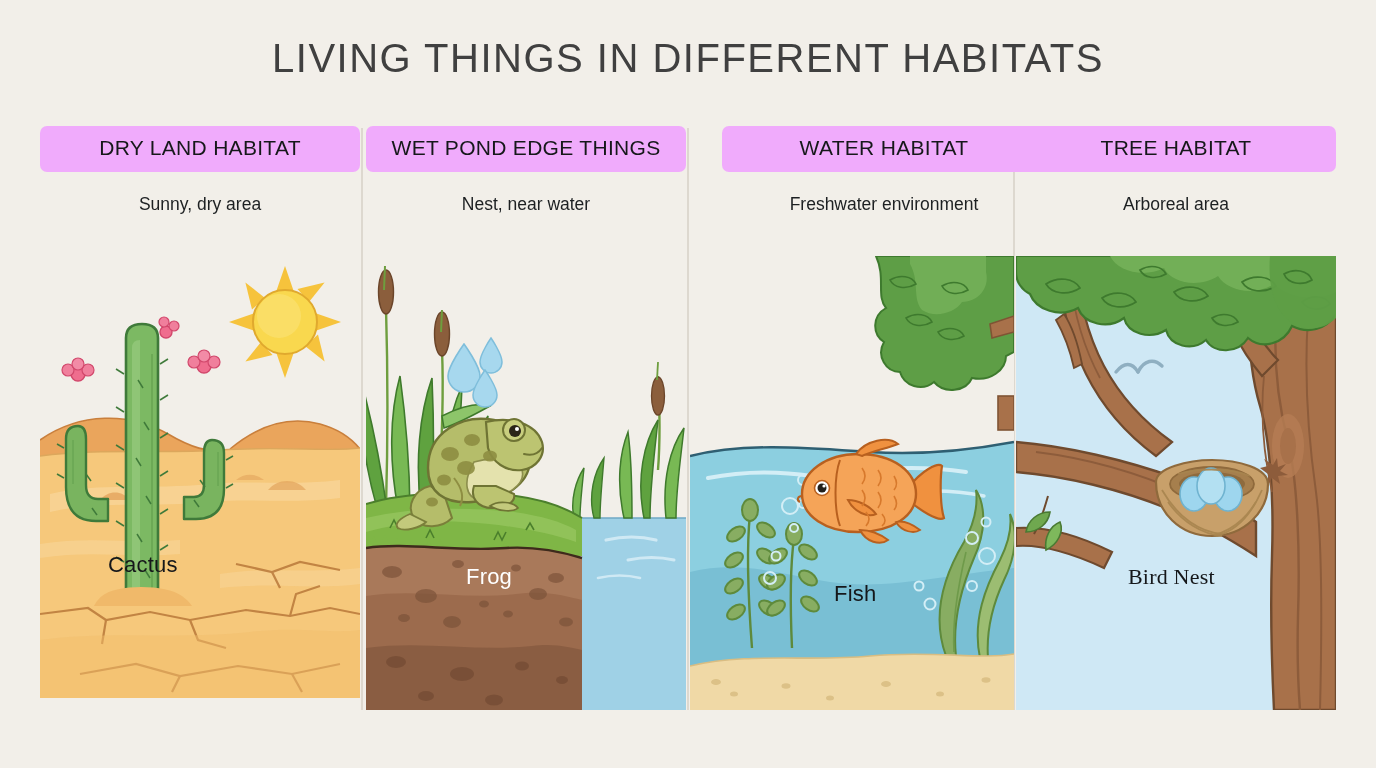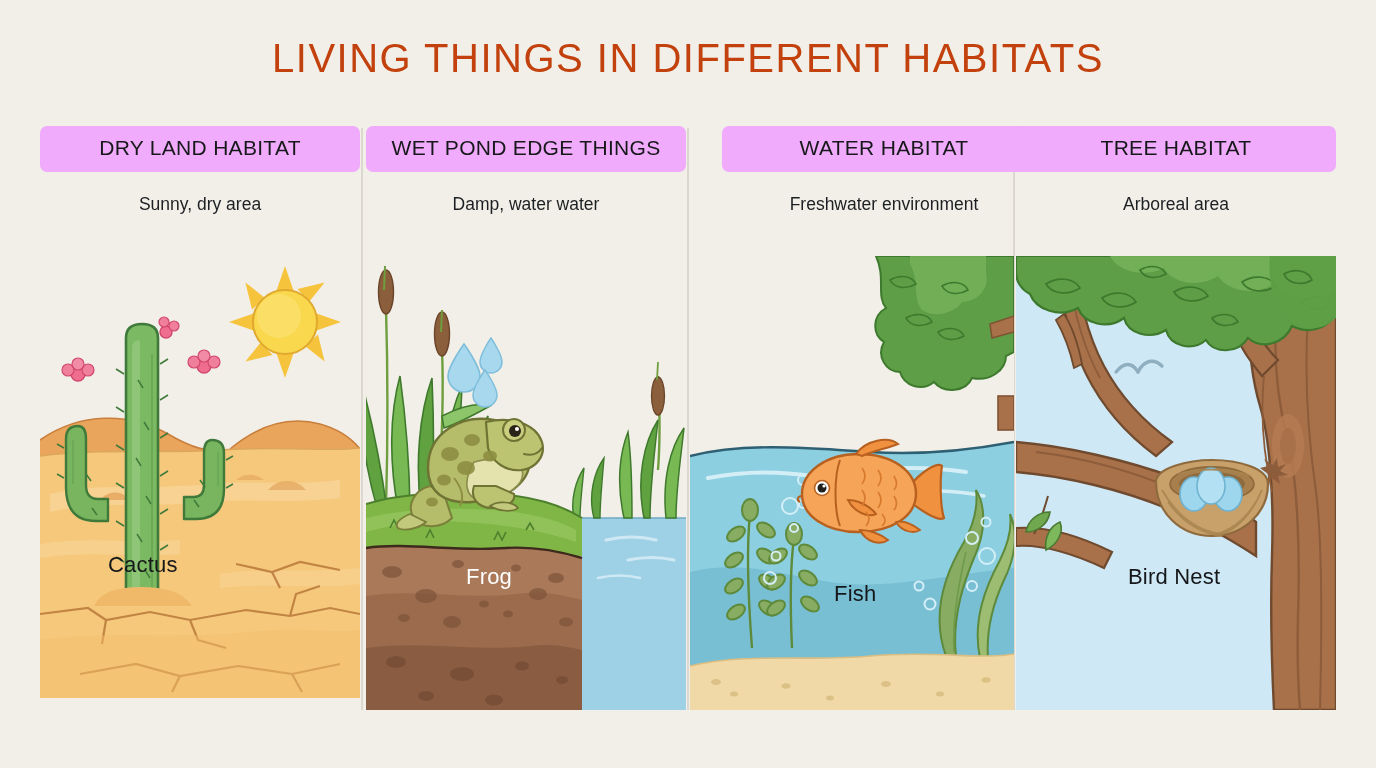--- a/index.html
+++ b/index.html
@@ -10,21 +10,21 @@
     overflow:hidden;
     position:relative;
   }
   #stage{position:relative;width:1376px;height:768px;}
 
   
   .title{
     position:absolute;left:0;top:36px;width:1376px;
     text-align:center;
     font-size:40px;letter-spacing:1.5px;
-    color:#c2410c;font-weight:400;
+    color:#404040;font-weight:400;
     white-space:nowrap;
   }
 
   
   .panel{position:absolute;top:126px;}
   .p1{left:40px;width:320px;}
   .p2{left:366px;width:320px;}
   .p3{left:690px;width:324px;padding-left:32px;}
   .p4{left:1016px;width:320px;}
 
@@ -77,21 +77,21 @@
     <div class="hdr-chip">
       <div class="t">DRY LAND HABITAT</div>
     </div>
     <div class="subtitle">Sunny, dry area</div>
   </div>
 
   <div class="panel p2">
     <div class="hdr-chip">
       <div class="t">WET POND EDGE THINGS</div>
     </div>
-    <div class="subtitle">Damp, water water</div>
+    <div class="subtitle">Nest, near water</div>
   </div>
 
   <div class="panel p3">
     <div class="hdr-chip">
       <div class="t">WATER HABITAT</div>
     </div>
     <div class="subtitle">Freshwater environment</div>
   </div>
 
   <div class="panel p4">
@@ -548,16 +548,16 @@
 
         <g stroke="#a8854f" stroke-width="1.8" fill="none" opacity="0.9">
           <path d="M146,234 C162,262 184,276 206,278"></path>
           <path d="M152,246 C166,266 186,278 206,280"></path>
           <path d="M246,234 C236,258 218,274 198,279"></path>
           <path d="M240,246 C230,264 216,276 200,280"></path>
           <path d="M162,218 C182,212 216,212 234,220"></path>
         </g>
       </g>
     </svg>
-    <div class="caption cap-dark" style="left:112px; top:308px;">Bird Nest</div>
+    <div class="caption cap-dark" style="left:112px; top:308px;font-family:Liberation Serif, serif;">Bird Nest</div>
   </div>
 
 </div>
 
 </body></html>

